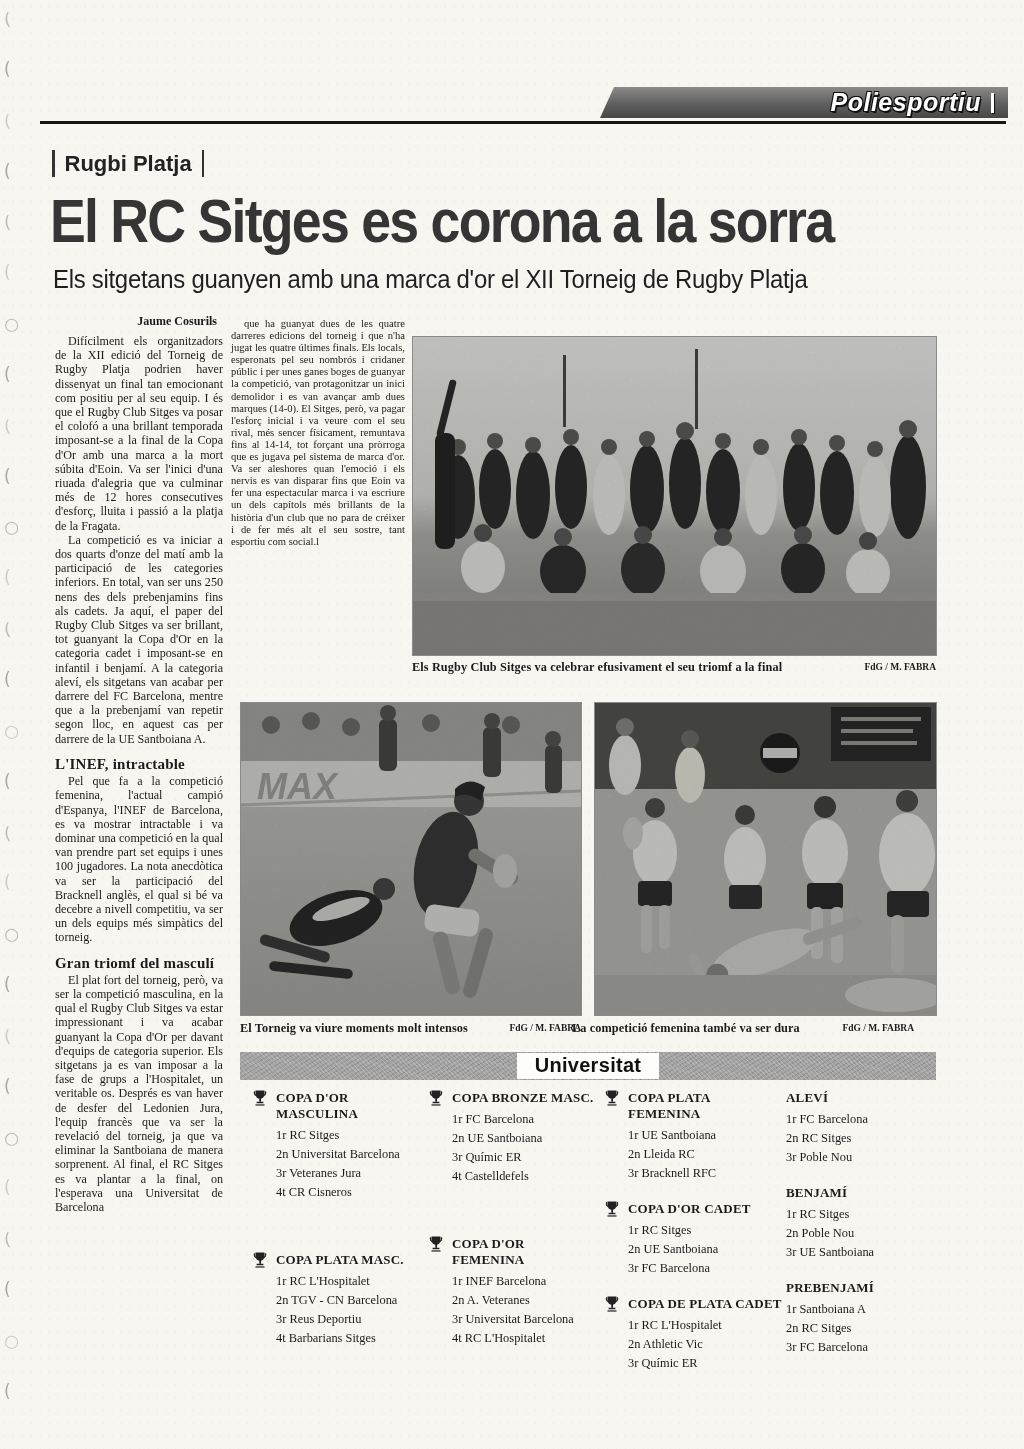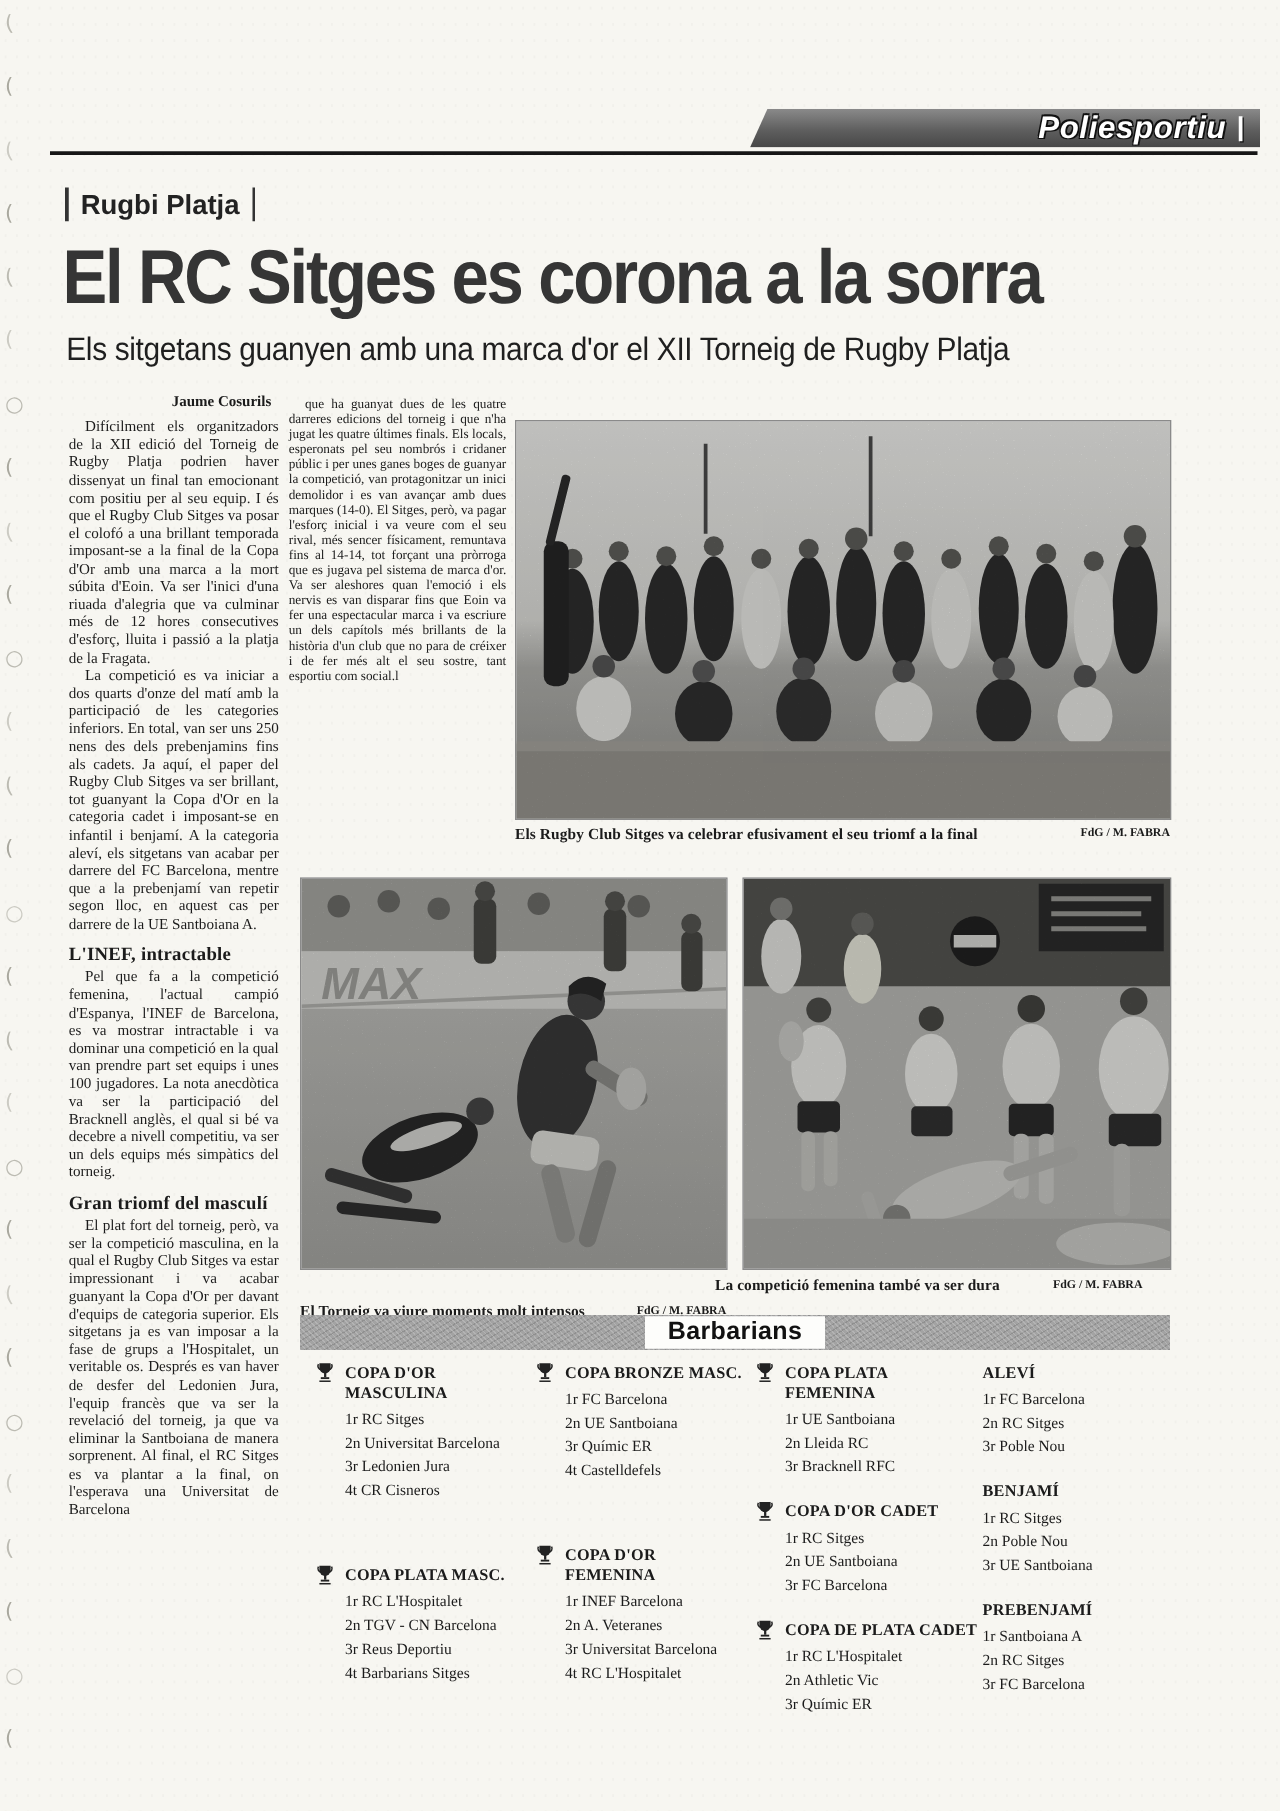--- a/index.html
+++ b/index.html
@@ -65,21 +65,21 @@
   .col h3{margin:11px 0 3px 0;font-size:15px;letter-spacing:.2px;}
 
   
   .photo{position:absolute;border:1px solid #8a8a8a;overflow:hidden;background:#cfcfcf;}
   .photo svg{display:block;}
   .photo-main{left:412px;top:336px;width:523px;height:318px;}
   .photo-left{left:240px;top:702px;width:340px;height:312px;}
   .photo-right{left:594px;top:702px;width:341px;height:312px;}
   .caprow{position:absolute;display:flex;justify-content:space-between;align-items:flex-start;}
   .cap-main{left:412px;top:660px;width:524px;}
-  .cap-left{left:240px;top:1021px;width:341px;margin-top:21px;}
+  .cap-left{left:240px;top:1021px;width:341px;}
   .cap-right{left:572px;top:1021px;width:342px;}
   .caption{font-size:12.3px;font-weight:bold;letter-spacing:.1px;}
   .credit{font-size:9.5px;font-weight:bold;padding-top:2px;white-space:nowrap;margin-left:10px;}
 
   
   .gbar{position:absolute;left:240px;top:1052px;width:696px;height:28px;background:var(--bar_bg);
     background-image:repeating-linear-gradient(47deg,rgba(255,255,255,.18) 0 1px,transparent 1px 3px),
                      repeating-linear-gradient(-31deg,rgba(0,0,0,.12) 0 1px,transparent 1px 4px);
     display:flex;align-items:center;justify-content:center;}
   .gbox{background:#fdfdfb;padding:1px 18px 2px;font-family:"Liberation Sans","DejaVu Sans",sans-serif;
@@ -339,36 +339,36 @@
       <ellipse cx="300" cy="292" rx="50" ry="17" fill="#cfcfcb"></ellipse>
       <rect width="341" height="312" filter="url(#grain)" opacity=".22"></rect>
     </svg>
   </figure>
   <div class="caprow cap-right">
     <span class="caption">La competició femenina també va ser dura</span>
     <span class="credit">FdG / M. FABRA</span>
   </div>
 
   <div class="gbar">
-    <span class="gbox">Barbarians</span>
+    <span class="gbox">Universitat</span>
   </div>
 
   <div class="wcol wcol-1 loose">
     <div class="wgroup">
       <div class="wtitle"><span class="trophy"><svg viewBox="0 0 20 24" width="16" height="18">
               <path d="M4 2h12v5a6 6 0 0 1-12 0z" fill="#222"></path>
               <path d="M3 3a4 4 0 0 0 3 6M17 3a4 4 0 0 1-3 6" stroke="#222" stroke-width="1.6" fill="none"></path>
               <rect x="9" y="12" width="2.4" height="5" fill="#222"></rect>
               <rect x="5.5" y="17" width="9" height="2" fill="#222"></rect>
               <rect x="4" y="20.5" width="12" height="1.6" fill="#222"></rect>
             </svg></span>
         <span>COPA D'OR MASCULINA</span></div>
       <div class="wplace">1r  RC Sitges</div>
       <div class="wplace">2n Universitat Barcelona</div>
-      <div class="wplace">3r Ledonien Jura</div>
+      <div class="wplace">3r Veteranes Jura</div>
       <div class="wplace">4t CR Cisneros</div>
     </div>
     <div class="wgroup">
       <div class="wtitle"><span class="trophy"><svg viewBox="0 0 20 24" width="16" height="18">
               <path d="M4 2h12v5a6 6 0 0 1-12 0z" fill="#222"></path>
               <path d="M3 3a4 4 0 0 0 3 6M17 3a4 4 0 0 1-3 6" stroke="#222" stroke-width="1.6" fill="none"></path>
               <rect x="9" y="12" width="2.4" height="5" fill="#222"></rect>
               <rect x="5.5" y="17" width="9" height="2" fill="#222"></rect>
               <rect x="4" y="20.5" width="12" height="1.6" fill="#222"></rect>
             </svg></span>

